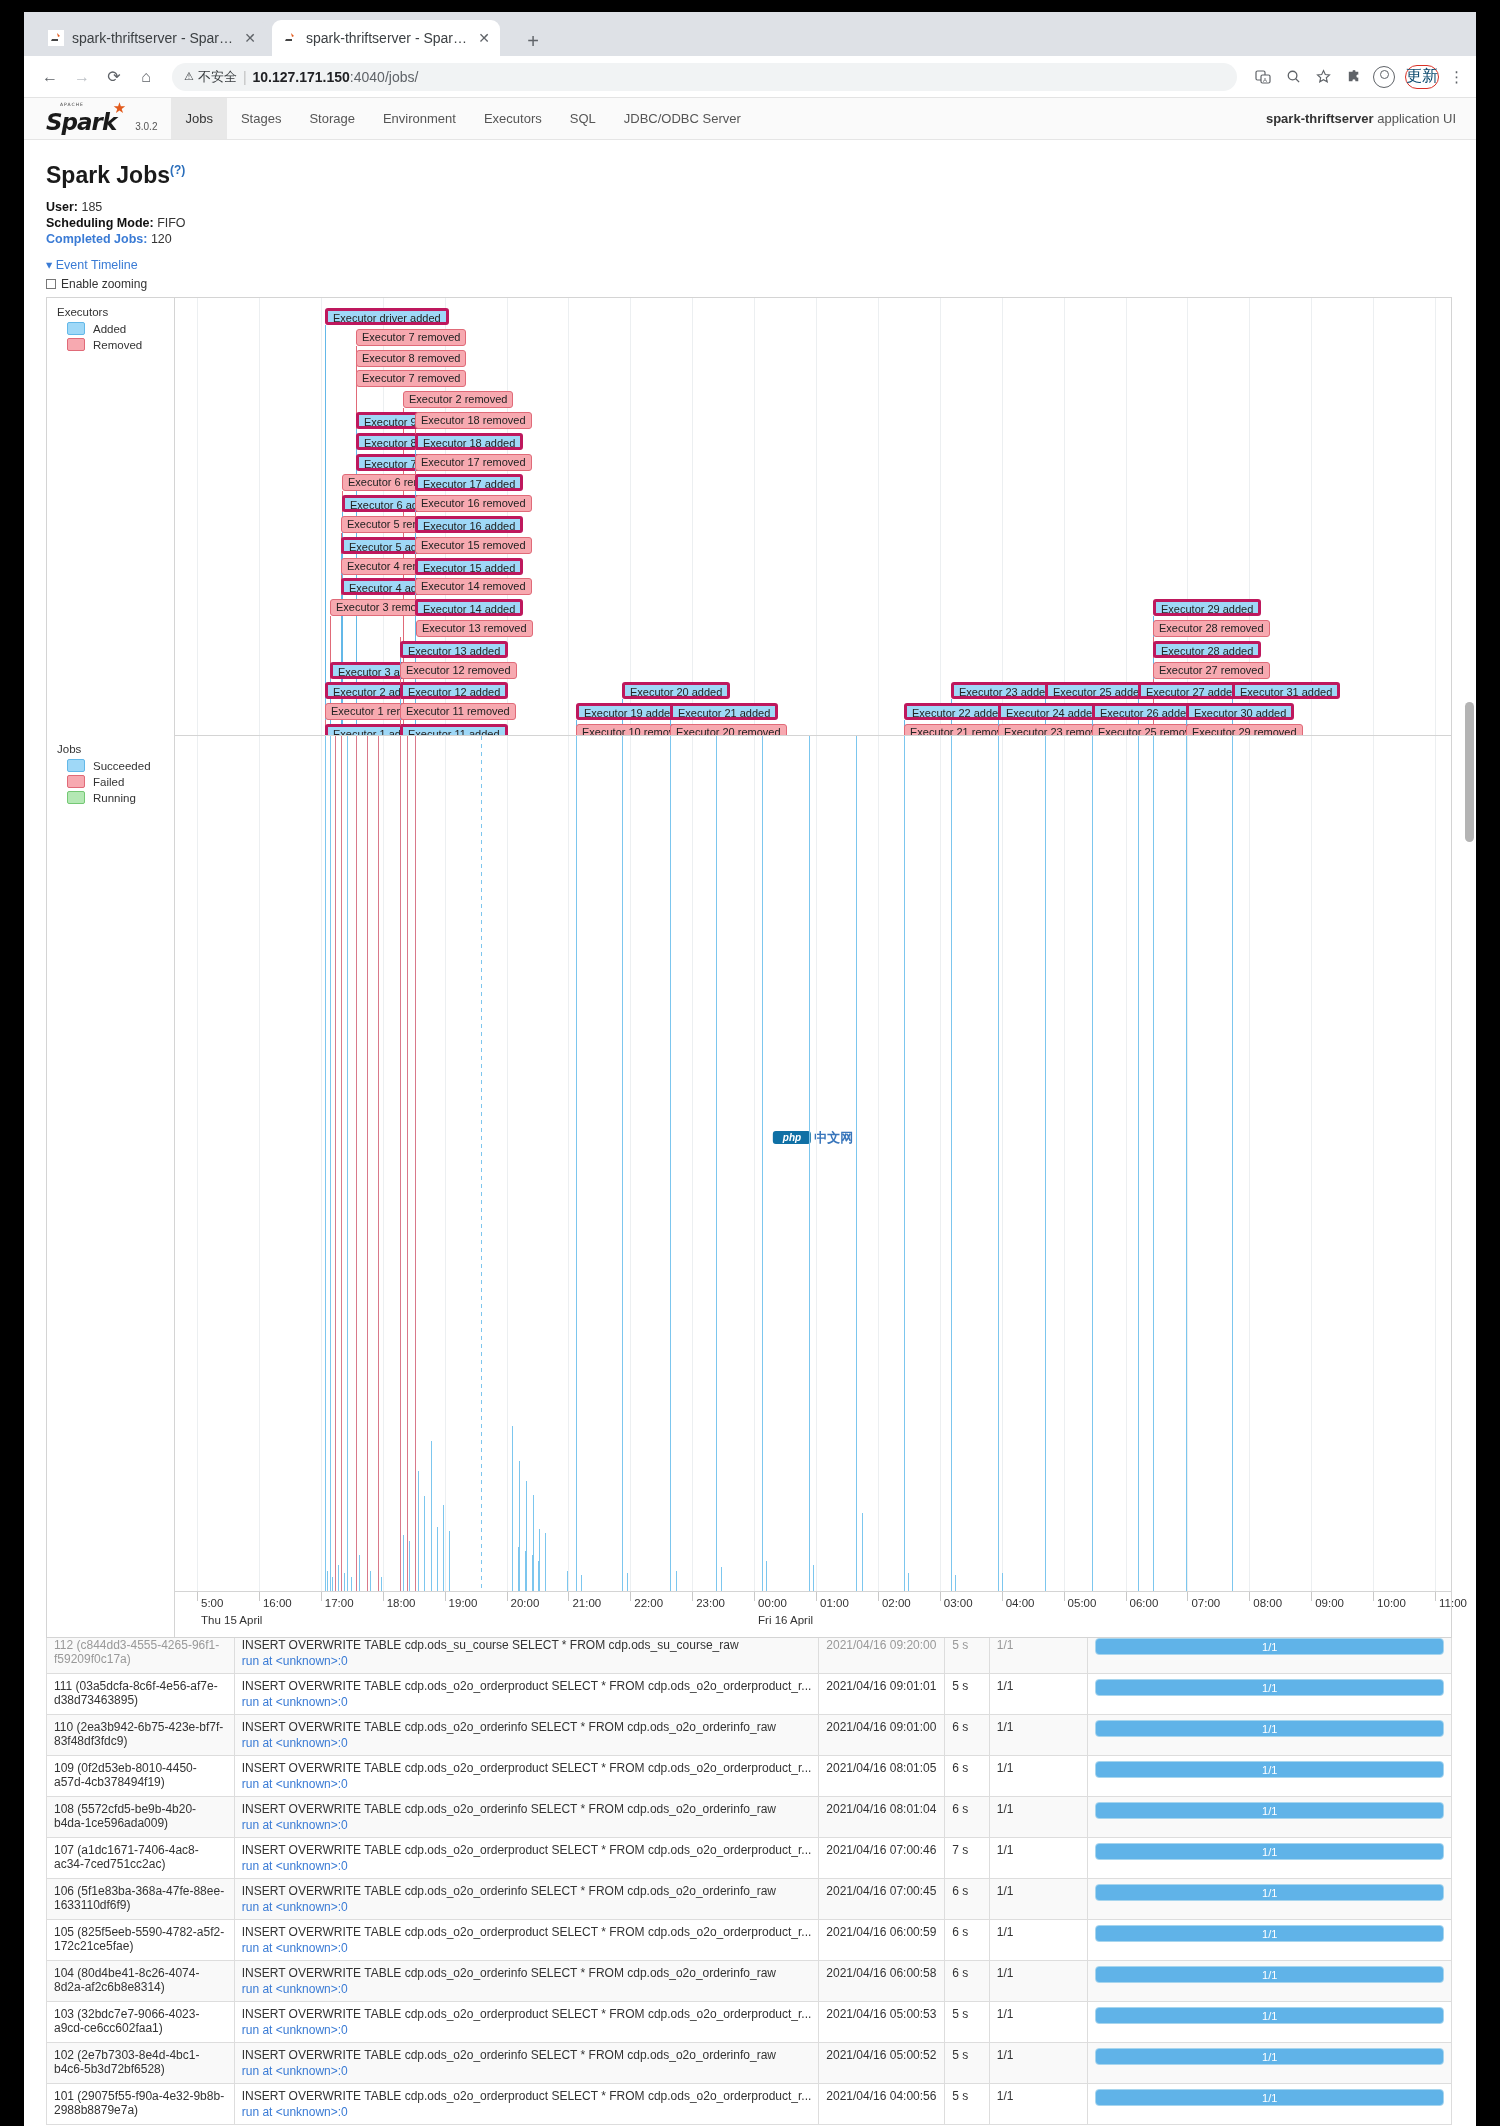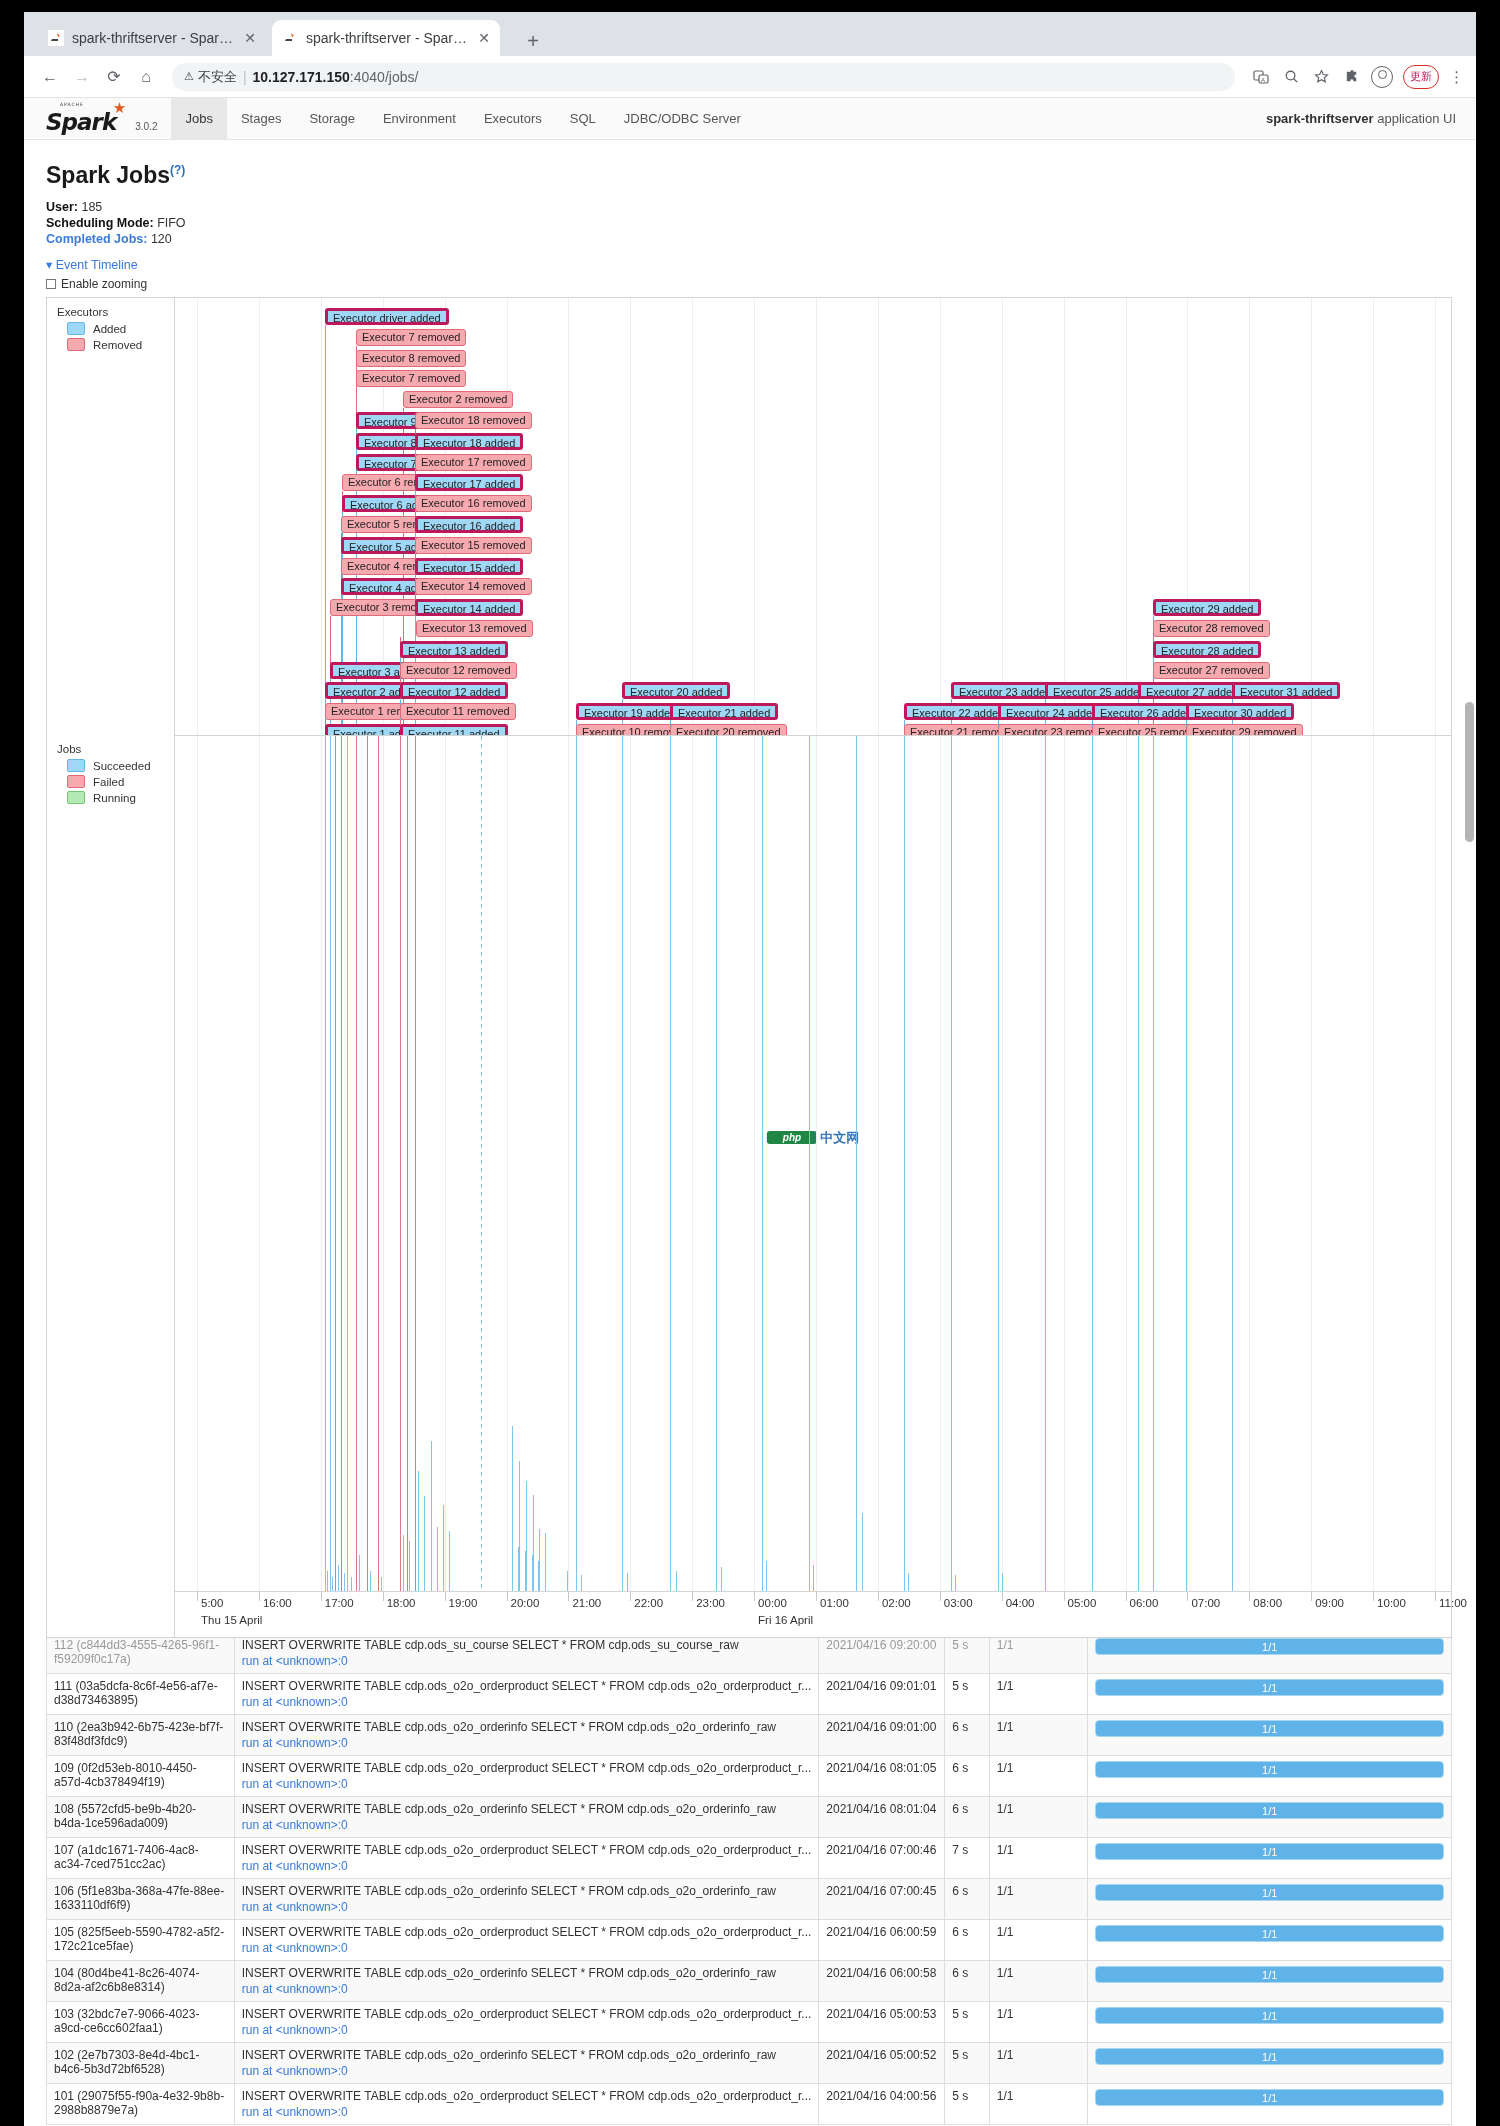--- a/index.html
+++ b/index.html
@@ -46,22 +46,22 @@
   .sep { color:#c0c0c0; }
   .urltext { color:#202124; }
   .urltext .host { color:#202124; }
   .urltext .rest { color:#5f6368; }
   .omni-icons { display:flex; align-items:center; gap:10px; padding-left:4px; }
   .omni-icons .ic { width:20px; height:20px; display:flex; align-items:center; justify-content:center;
                     font-size:14px; color:#5f6368; }
   .avatarbtn { width:22px; height:22px; border-radius:50%; border:1.6px solid #5f6368; position:relative; }
   .avatarbtn::after { content:""; position:absolute; left:5.5px; top:3.5px; width:7px; height:7px;
                       border-radius:50%; border:1.6px solid #5f6368; }
-  .updatebtn { height:24px; border:1px solid #d93025; border-radius:12px; color:#be185d; font-size:11px;
-               display:flex; align-items:center; padding:0 6px; }
+  .updatebtn { height:24px; border:1px solid #d93025; border-radius:12px; color:#0c4a6e; font-size:16px;
+               display:flex; align-items:center; padding:0 0; }
   .kebab { font-size:15px; color:#5f6368; letter-spacing:0; }
 
   
   .spark-nav { height:42px; background:#fafafa; border-bottom:1px solid #e5e5e5;
                display:flex; align-items:stretch; position:relative; }
   .brand { display:flex; align-items:flex-end; padding:0 14px 5px 22px; gap:19px; }
   .sparklogo { font-size:23px; font-weight:bold; font-style:italic; color:#1a1a1a; letter-spacing:-1px;
                position:relative; line-height:1; font-family:"DejaVu Sans", sans-serif;}
   .sparklogo .star { color:#e25a1c; font-size:15px; position:absolute; right:-9px; top:-10px; }
   .sparklogo .apache { position:absolute; left:14px; top:-8px; font-size:4.5px; letter-spacing:1px;
@@ -116,22 +116,22 @@
   .joblinev { position:absolute; width:1px; background:#7cc6ee; }
   .joblinev.failed { background:#d9798a; }
   .joblinev.dash { background:repeating-linear-gradient(to bottom, #7cc6ee 0 4px, transparent 4px 8px); }
 
   .tick { position:absolute; top:0; width:1px; height:9px; background:#c9c9c9; }
   .ticklabel { position:absolute; top:5px; font-size:11.5px; color:#333; }
   .daylabel { position:absolute; top:22px; font-size:11.5px; color:#333; }
 
   .watermark { position:absolute; left:50%; top:47%; transform:translate(-50%,-50%);
                display:flex; align-items:center; gap:3px; opacity:.95; }
-  .wm-badge { background:#15803d; color:#fff; font-size:10px; font-weight:bold; font-style:italic;
-              padding:1px 16px; border-radius:3px; }
+  .wm-badge { background:#0369a1; color:#fff; font-size:10px; font-weight:bold; font-style:italic;
+              padding:1px 10px; border-radius:3px; }
   .wm-text { color:#2f6fb8; font-size:13px; font-weight:bold; }
 
   
   .jobs-table { width:1406px; border-collapse:collapse; font-size:12px; margin-top:-1px; }
   .jobs-table td { border:1px solid #dddddd; padding:5px 7px; vertical-align:top; color:#333; }
   .jobs-table tr:nth-child(odd) td { background:#f9f9f9; }
   .jobs-table tr:nth-child(even) td { background:#ffffff; }
   .col-id { width:216px; }
   .col-desc { width:402px; }
   .col-sub { width:142px; }

